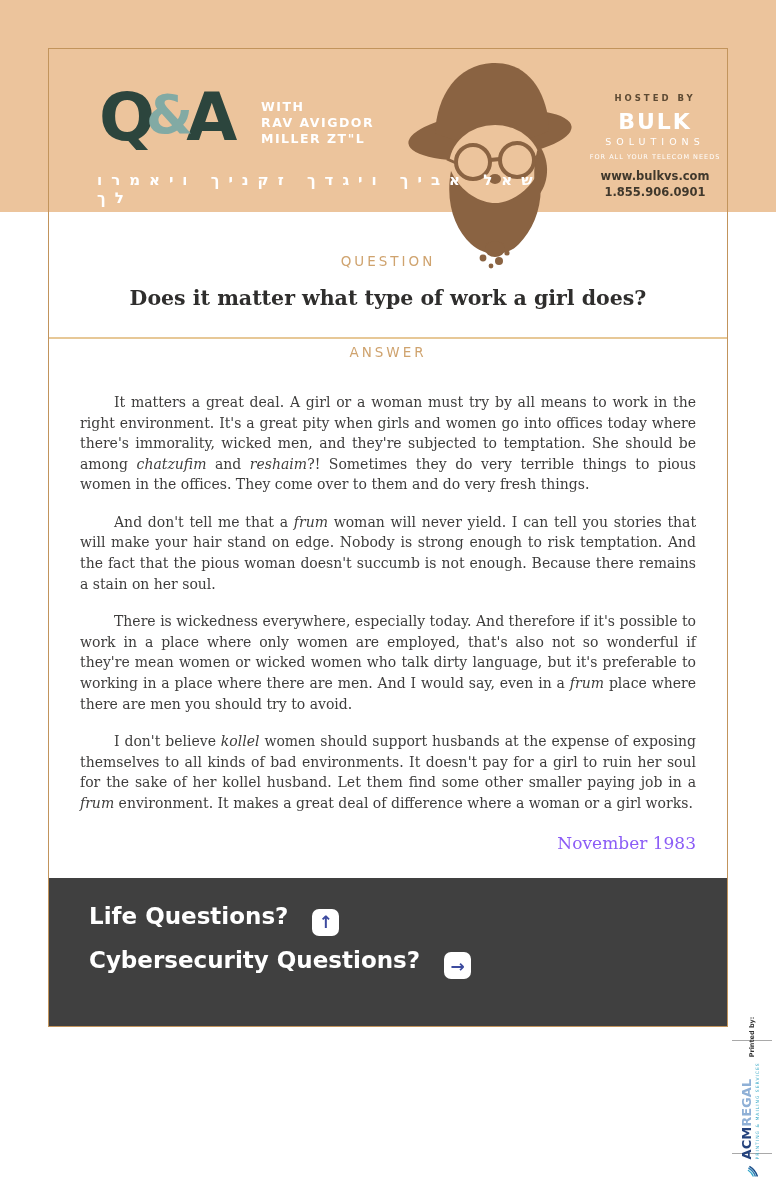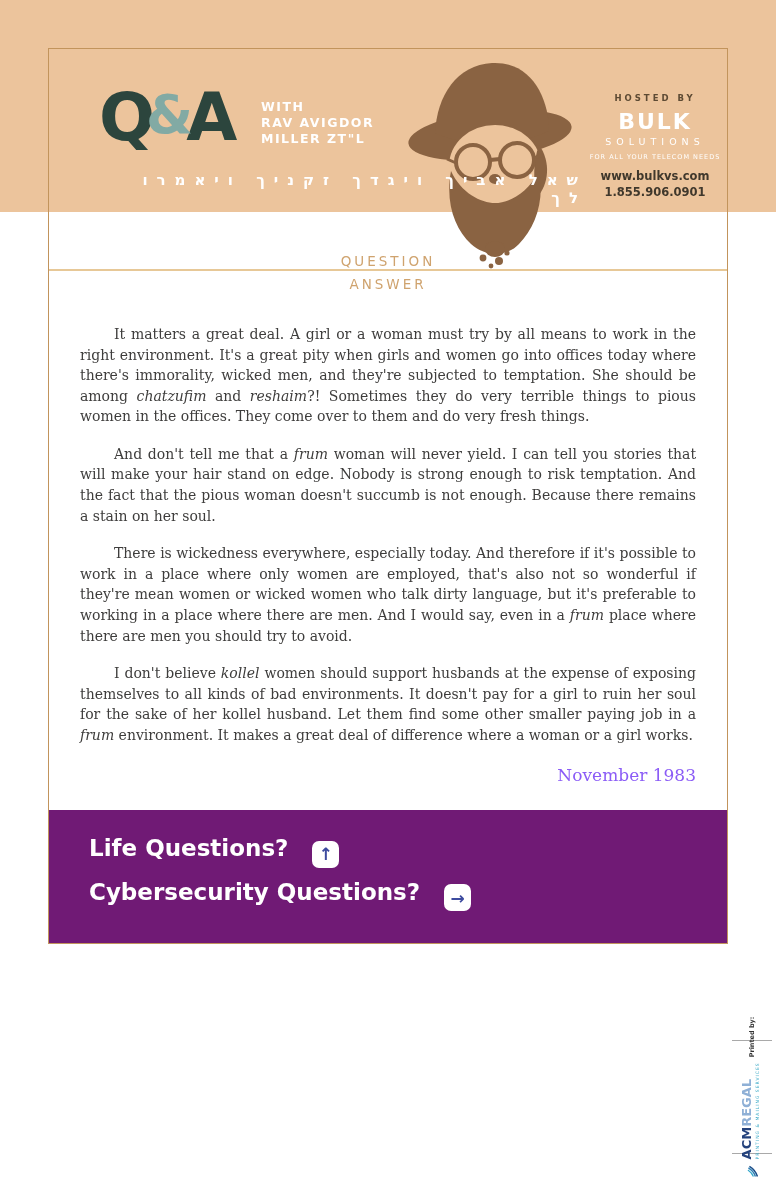--- a/index.html
+++ b/index.html
@@ -17,21 +17,21 @@
   .qa-logo{position:absolute;left:50px;top:30px;font-family:"DejaVu Sans",sans-serif;font-weight:bold;white-space:nowrap;}
   .qa-logo .q,.qa-logo .a{font-size:66px;color:#2c453d;letter-spacing:-2px;}
   .qa-logo .amp{font-size:54px;color:#82aaa4;position:relative;top:-7px;margin:0 -7px;}
   .with-block{
     position:absolute;left:212px;top:50px;color:#ffffff;
     font-family:"DejaVu Sans",sans-serif;font-weight:bold;font-size:12.5px;
     letter-spacing:1.5px;line-height:16px;
   }
   .hebrew{
     position:absolute;left:48px;top:122px;width:490px;color:#ffffff;
-    font-size:15px;letter-spacing:9px;direction:rtl;text-align:right;z-index:3;
+    font-size:15px;letter-spacing:9px;direction:rtl;text-align:left;z-index:3;
     font-family:"DejaVu Sans",sans-serif;font-weight:bold;
   }
   .portrait{position:absolute;left:346px;top:4px;width:205px;height:215px;z-index:2;}
   
   .bulk{position:absolute;left:538px;top:44px;width:136px;text-align:center;font-family:"DejaVu Sans",sans-serif;z-index:4;}
   .hosted{font-size:8.5px;letter-spacing:3px;color:#5d4a33;font-weight:bold;}
   .bulkname{font-size:22px;font-weight:bold;color:#ffffff;letter-spacing:2px;margin-top:5px;line-height:27px;}
   .sols{font-size:9.5px;color:#ffffff;letter-spacing:5px;margin-top:1px;}
   .btagline{font-size:6.5px;color:#ffffff;letter-spacing:1px;margin-top:6px;}
   .bweb{font-size:11.5px;font-weight:bold;color:#40382c;margin-top:8px;}
@@ -48,21 +48,21 @@
   }
   .divider{border-top:2px solid #e7c897;}
   .answer-label{padding-top:5px;}
   .body-text{padding:15px 31px 0;}
   .body-text p{
     font-size:14px;line-height:1.47;color:#3e3d3c;text-align:justify;
     text-indent:34px;margin:17px 0 17px;
   }
   .date{ text-align:right;padding:3px 31px 25px;font-size:17px;color:#8b5cf6;}
   
-  .banner{position:relative;height:133px;background:#701a75;font-family:"DejaVu Sans",sans-serif;}
+  .banner{position:relative;height:148px;background:#404040;font-family:"DejaVu Sans",sans-serif;}
   .bq{position:absolute;left:40px;top:25px;color:#ffffff;font-weight:bold;font-size:23px;}
   .bq .row{margin-bottom:11px;white-space:nowrap;}
   .icn{
     display:inline-flex;width:27px;height:27px;background:#ffffff;border-radius:7px;
     color:#3d4b9f;align-items:center;justify-content:center;font-size:17px;
     font-weight:bold;margin-left:16px;vertical-align:-4px;
   }
   .keystone{position:absolute;right:24px;top:32px;text-align:center;color:#ffffff;width:196px;}
   .kname{font-size:35px;font-weight:bold;letter-spacing:0px;line-height:36px;white-space:nowrap;}
   .kname sup{font-size:9px;vertical-align:18px;}
@@ -136,20 +136,21 @@
       <div class="bulkname">BULK</div>
       <div class="sols">SOLUTIONS</div>
       <div class="btagline">FOR ALL YOUR TELECOM NEEDS</div>
       <div class="bweb">www.bulkvs.com</div>
       <div class="bphone">1.855.906.0901</div>
     </div>
   </div>
 
   <div class="qa-section">
     <div class="sec-label">QUESTION</div>
+    <div class="question">Does it matter what type of work a girl does?</div>
     <div class="divider"></div>
     <div class="sec-label answer-label">ANSWER</div>
 
     <div class="body-text">
       <p><span>It matters a great deal. A girl or a woman must try by all means to work in the right environment. It's a great pity when girls and women go into offices today where there's immorality, wicked men, and they're subjected to temptation. She should be among </span><i>chatzufim</i><span> and </span><i>reshaim</i><span>?! Sometimes they do very terrible things to pious women in the offices. They come over to them and do very fresh things.</span></p>
       <p><span>And don't tell me that a </span><i>frum</i><span> woman will never yield. I can tell you stories that will make your hair stand on edge. Nobody is strong enough to risk temptation. And the fact that the pious woman doesn't succumb is not enough. Because there remains a stain on her soul.</span></p>
       <p><span>There is wickedness everywhere, especially today. And therefore if it's possible to work in a place where only women are employed, that's also not so wonderful if they're mean women or wicked women who talk dirty language, but it's preferable to working in a place where there are men. And I would say, even in a </span><i>frum</i><span> place where there are men you should try to avoid.</span></p>
       <p><span>I don't believe </span><i>kollel</i><span> women should support husbands at the expense of exposing themselves to all kinds of bad environments. It doesn't pay for a girl to ruin her soul for the sake of her kollel husband. Let them find some other smaller paying job in a </span><i>frum</i><span> environment. It makes a great deal of difference where a woman or a girl works.</span></p>
     </div>
 

